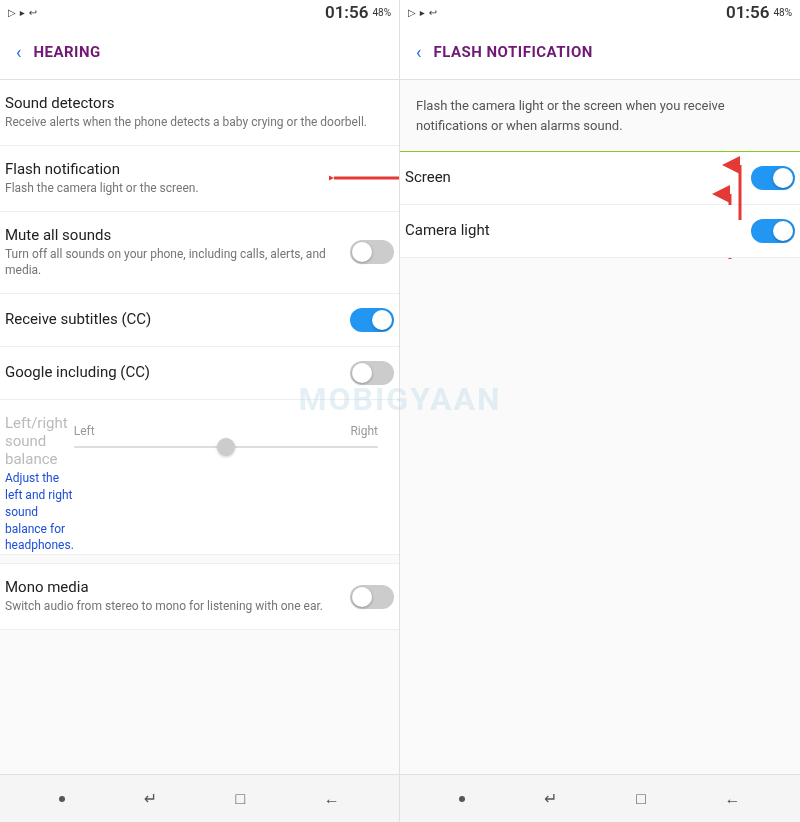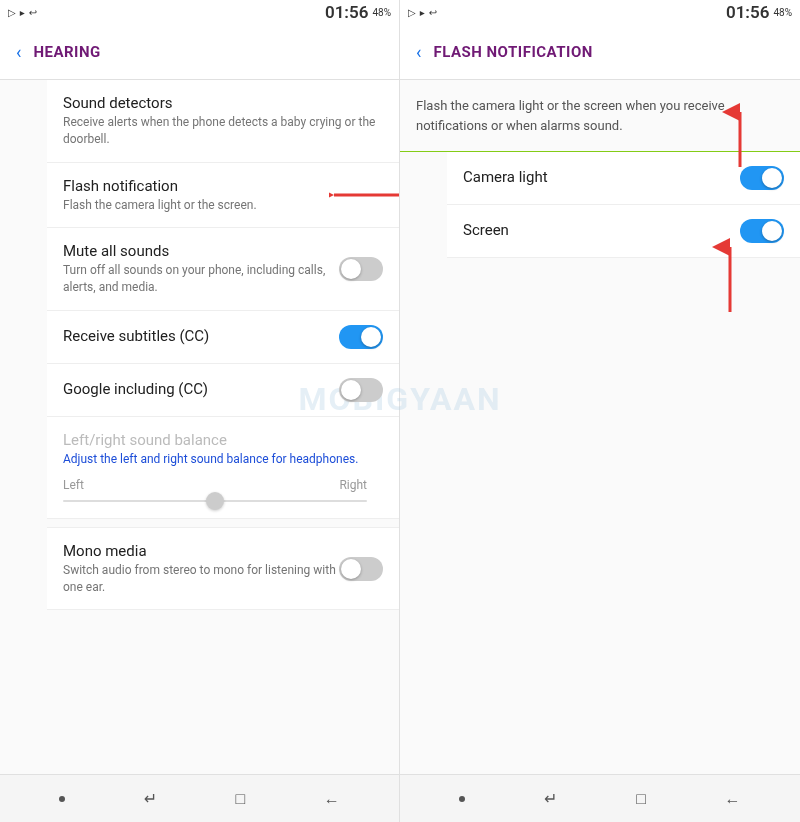--- a/index.html
+++ b/index.html
@@ -85,26 +85,25 @@
 
     
     .settings-list {
       flex: 1;
       overflow-y: auto;
       background: #fafafa;
     }
 
     .settings-item {
       background: #fff;
-      padding: 14px 16px;
+      padding: 14px 5px;
       border-bottom: 1px solid #eeeeee;
       display: flex;
       align-items: center;
       justify-content: space-between;
-      margin-left: 47px;
     }
     .settings-item-text {
       flex: 1;
     }
     .settings-item-title {
       font-size: 15px;
       color: #212121;
       margin-bottom: 2px;
     }
     .settings-item-subtitle {
@@ -322,21 +321,21 @@
 
       <div class="settings-item">
         <div class="settings-item-text">
           <div class="settings-item-title">Google including (CC)</div>
         </div>
         <div class="toggle toggle-off">
           <div class="toggle-knob"></div>
         </div>
       </div>
 
-      <div class="settings-item disabled-text" style="flex-direction:column;align-items:flex-start;padding-bottom:0;justify-content:flex-end;">
+      <div class="settings-item disabled-text" style="flex-direction:row;align-items:flex-start;padding-bottom:0;justify-content:flex-end;">
         <div class="settings-item-text">
           <div class="settings-item-title" style="color:#bbb;">Left/right sound balance</div>
           <div class="settings-item-subtitle" style="color:#1d4ed8;">Adjust the left and right sound balance for headphones.</div>
         </div>
         <div class="slider-container" style="width:100%;padding-left:0;background:transparent;">
           <div class="slider-labels">
             <span class="slider-label">Left</span>
             <span class="slider-label">Right</span>
           </div>
           <div class="slider-track">
@@ -362,54 +361,54 @@
     <div class="panel-header">
       <span class="panel-header-back">‹</span>
       <span class="panel-header-title">FLASH NOTIFICATION</span>
     </div>
     <div class="settings-list">
 
       <div class="panel-description">Flash the camera light or the screen when you receive notifications or when alarms sound.</div>
 
       <div class="settings-item" style="position:relative;">
         <div class="settings-item-text">
+          <div class="settings-item-title">Screen</div>
+        </div>
+        <div class="toggle toggle-on">
+          <div class="toggle-knob"></div>
+        </div>
+
+        <svg width="80" height="80" style="position:absolute;right:10px;bottom:-60px;">
+          <defs>
+            <marker id="arrowhead-up2" markerWidth="6" markerHeight="6" refX="3" refY="6" orient="auto">
+              <polygon points="0 6, 3 0, 6 6" fill="#e53935"></polygon>
+            </marker>
+          </defs>
+          <line x1="20" y1="75" x2="20" y2="10" stroke="#e53935" stroke-width="3" marker-end="url(#arrowhead-up2)"></line>
+        </svg>
+      </div>
+
+      <div class="settings-item" style="position:relative;">
+        <div class="settings-item-text">
           <div class="settings-item-title">Camera light</div>
         </div>
         <div class="toggle toggle-on">
           <div class="toggle-knob"></div>
         </div>
 
         <svg width="60" height="70" style="position:absolute;right:30px;top:-50px;">
           <defs>
             <marker id="arrowhead-up1" markerWidth="6" markerHeight="6" refX="3" refY="6" orient="auto">
               <polygon points="0 6, 3 0, 6 6" fill="#e53935"></polygon>
             </marker>
           </defs>
           <line x1="30" y1="65" x2="30" y2="10" stroke="#e53935" stroke-width="3" marker-end="url(#arrowhead-up1)"></line>
         </svg>
       </div>
 
-      <div class="settings-item" style="position:relative;">
-        <div class="settings-item-text">
-          <div class="settings-item-title">Screen</div>
-        </div>
-        <div class="toggle toggle-on">
-          <div class="toggle-knob"></div>
-        </div>
-
-        <svg width="80" height="80" style="position:absolute;right:10px;bottom:-60px;">
-          <defs>
-            <marker id="arrowhead-up2" markerWidth="6" markerHeight="6" refX="3" refY="6" orient="auto">
-              <polygon points="0 6, 3 0, 6 6" fill="#e53935"></polygon>
-            </marker>
-          </defs>
-          <line x1="20" y1="75" x2="20" y2="10" stroke="#e53935" stroke-width="3" marker-end="url(#arrowhead-up2)"></line>
-        </svg>
-      </div>
-
     </div>
   </div>
 </div>
 
 <div class="bottom-nav">
   <div class="bottom-nav-half">
     <div class="nav-dot"></div>
     <span class="nav-icon">↵</span>
     <span class="nav-icon">□</span>
     <span class="nav-icon">←</span>

